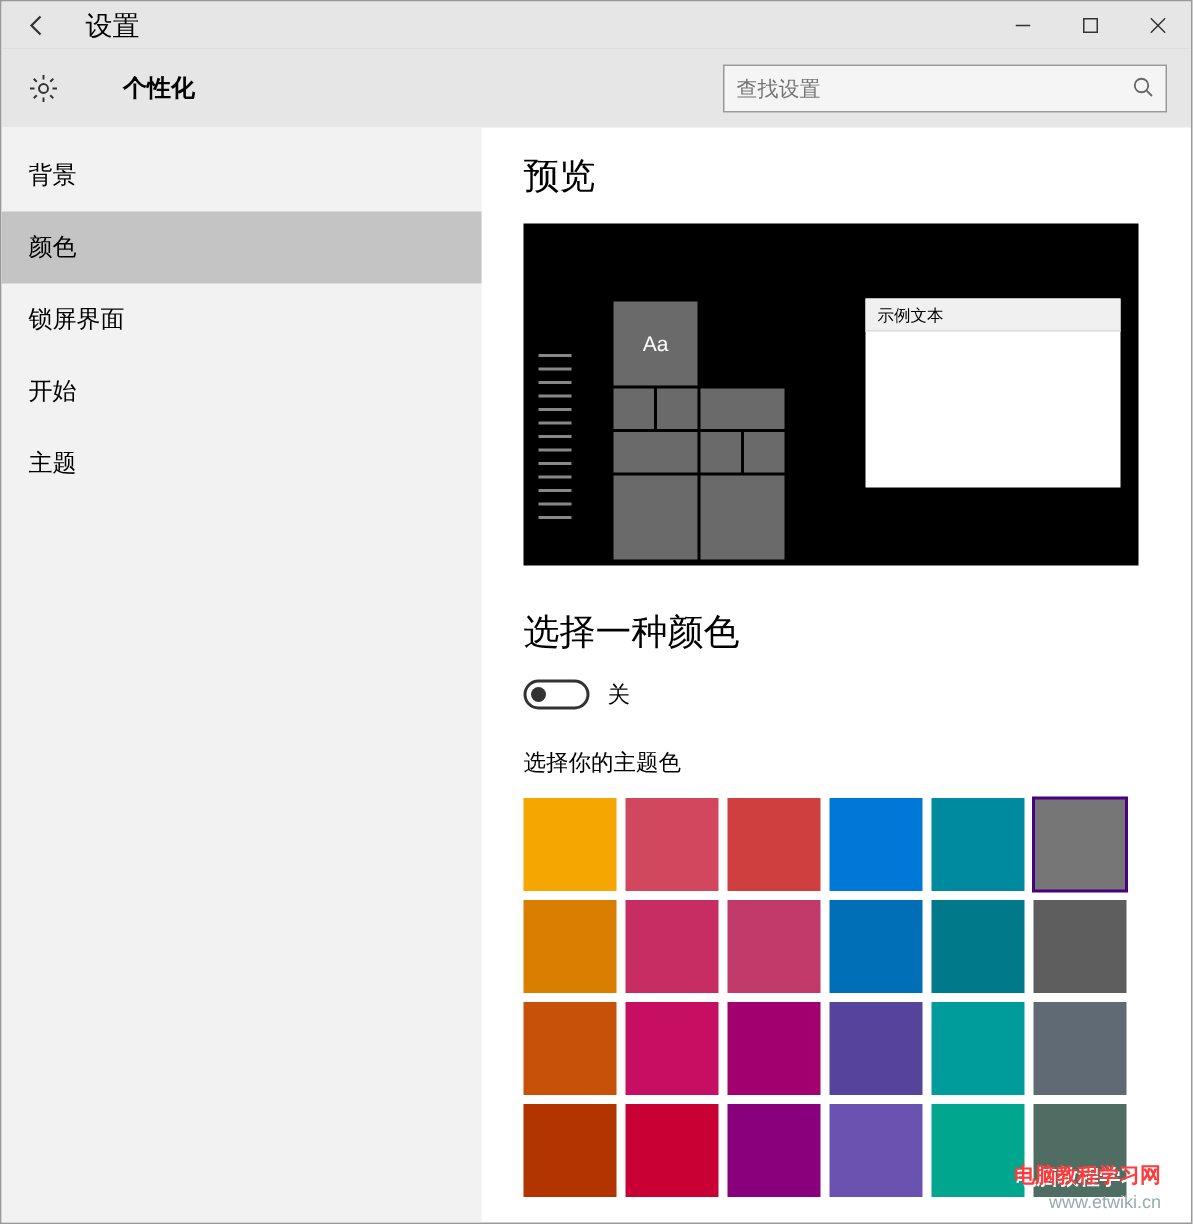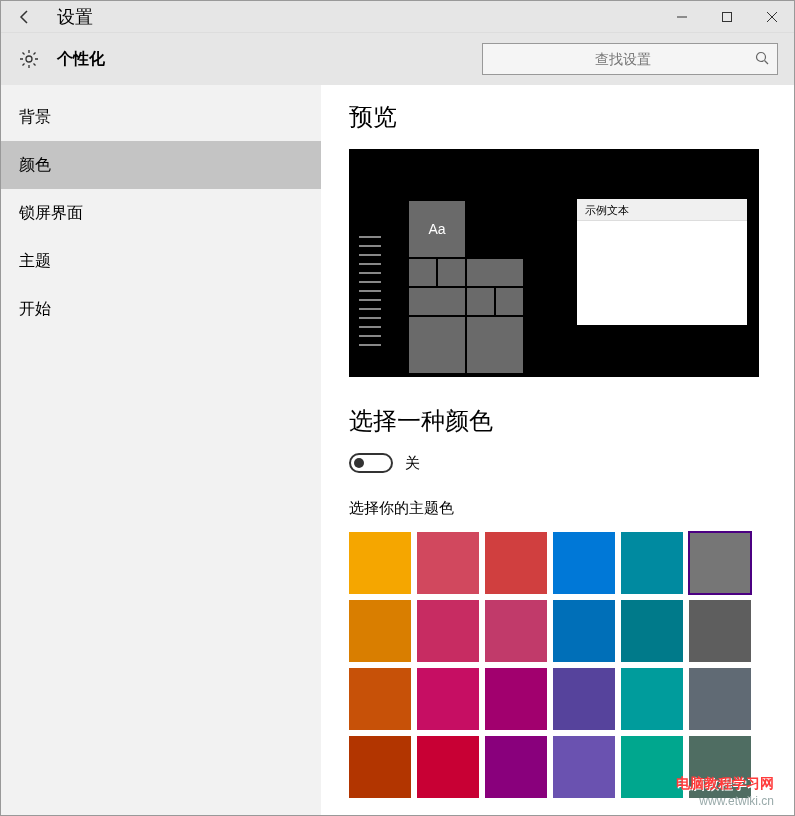--- a/index.html
+++ b/index.html
@@ -2,25 +2,25 @@
 <html><head>
 <meta charset="utf-8">
 <style>
 * { margin: 0; padding: 0; box-sizing: border-box; font-family: "Microsoft YaHei", "Segoe UI", sans-serif; }
 body { width: 795px; height: 816px; background: #fff; border: 1px solid #999; overflow: hidden; position: relative; }
 .titlebar { height: 32px; display: flex; align-items: center; background: #e6e6e6; border-bottom: 1px solid #ddd; }
 .back-btn { width: 48px; height: 32px; display: flex; align-items: center; justify-content: center; font-size: 16px; cursor: pointer; }
 .title-text { font-size: 18px; flex: 1; padding-left: 8px; }
 .win-controls { display: flex; }
 .win-btn { width: 45px; height: 32px; display: flex; align-items: center; justify-content: center; cursor: pointer; }
-.header-row { height: 52px; background: #e6e6e6; display: flex; align-items: center; padding: 0 16px; }
+.header-row { height: 52px; background: #e6e6e6; display: flex; align-items: center; padding: 0 16px; gap: 25px; }
 .gear { width: 24px; height: 24px; display: flex; align-items: center; justify-content: center; font-size: 18px; color: #333; }
 .page-title { font-size: 16px; font-weight: 600; margin-left: 16px; flex: 1; }
 .search-box { width: 296px; height: 32px; border: 1px solid #999; background: #f5f5f5; display: flex; align-items: center; padding: 0 8px; }
-.search-input { flex: 1; border: none; background: transparent; font-size: 14px; outline: none; color: #14532d; text-align: center; }
+.search-input { flex: 1; border: none; background: transparent; font-size: 14px; outline: none; color: #14532d; }
 .search-icon { color: #666; font-size: 14px; }
 .body-area { display: flex; height: calc(100% - 84px); }
 .sidebar { width: 320px; background: #f2f2f2; padding-top: 8px; }
 .sidebar-item { height: 48px; display: flex; align-items: center; padding-left: 18px; font-size: 16px; cursor: pointer; }
 .sidebar-item.active { background: #c4c4c4; }
 .main { flex: 1; padding: 16px 28px 0 28px; overflow-y: auto; position: relative; }
 .main::-webkit-scrollbar { width: 12px; }
 .main::-webkit-scrollbar-track { background: #f0f0f0; }
 .main::-webkit-scrollbar-thumb { background: #c0c0c0; }
 .section-title { font-size: 24px; font-weight: 400; margin-bottom: 16px; }
@@ -95,22 +95,22 @@
         </svg>
     </span>
   </div>
 </div>
 
 <div class="body-area">
   <div class="sidebar" id="sidebar">
       <div class="sidebar-item">背景</div>
       <div class="sidebar-item active">颜色</div>
       <div class="sidebar-item">锁屏界面</div>
+      <div class="sidebar-item">开始</div>
       <div class="sidebar-item">主题</div>
-      <div class="sidebar-item">开始</div>
     </div>
   <div class="main">
     <div class="section-title">预览</div>
     <div class="preview">
       <div class="preview-lines">
         <div class="pl"></div>
           <div class="pl"></div>
           <div class="pl"></div>
           <div class="pl"></div>
           <div class="pl"></div>

